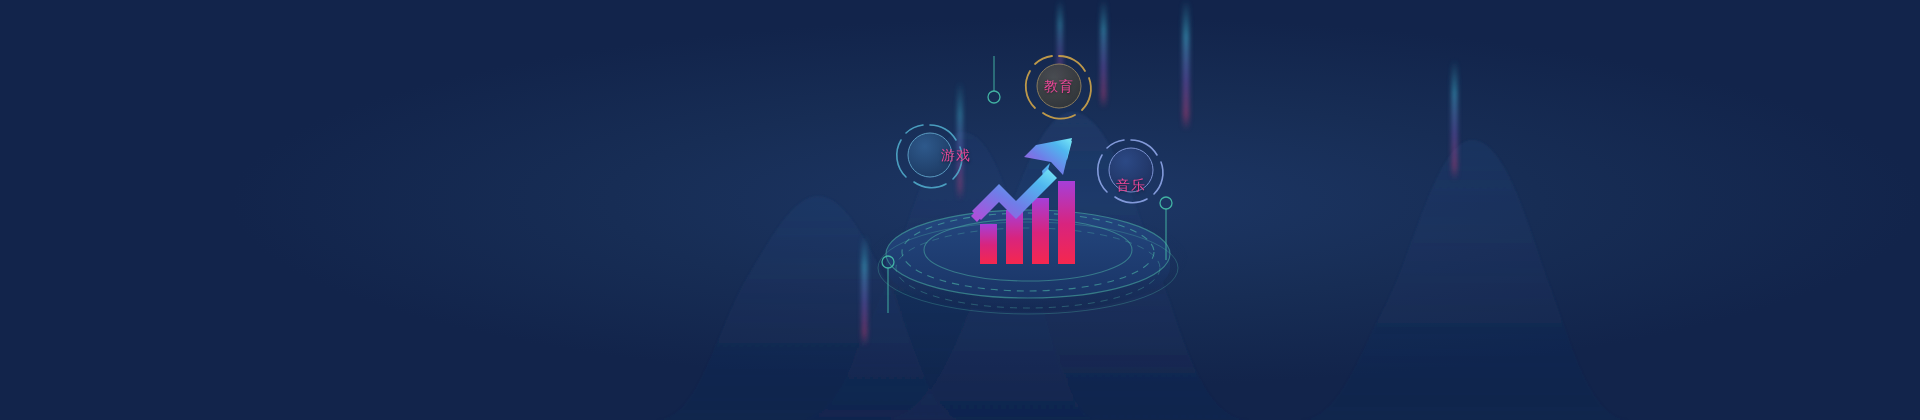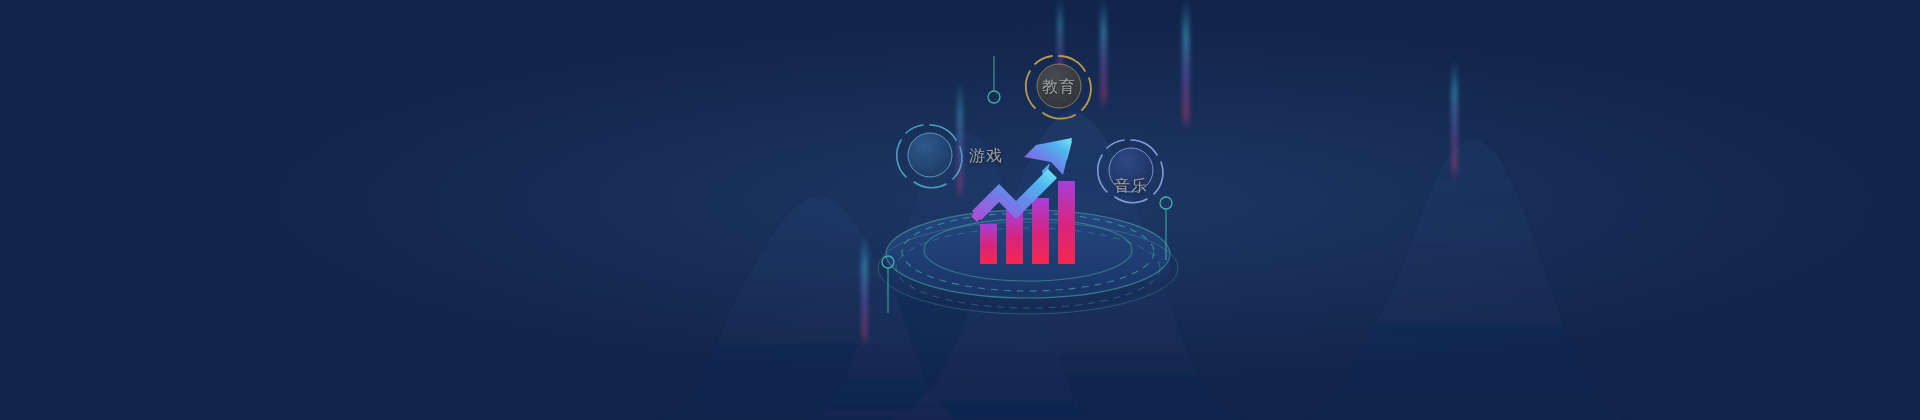--- a/index.html
+++ b/index.html
@@ -3,21 +3,21 @@
 <meta charset="utf-8">
 <style>
   html,body{margin:0;padding:0;background:#0e1c38;}
   #stage{
     position:relative;width:1920px;height:420px;overflow:hidden;
     font-family:"Liberation Sans","DejaVu Sans",sans-serif;
     background:#12244b;
   }
   #stage svg.layer{position:absolute;left:0;top:0;width:1920px;height:420px;display:block;}
   .badge-label{
-    position:absolute;color:#a3a3a3;font-size:16px;letter-spacing:1px;
+    position:absolute;color:#ec4899;font-size:14px;letter-spacing:1px;
     font-family:Liberation Mono, monospace;
     transform:translate(-50%,-50%);white-space:nowrap;pointer-events:none;
     text-shadow:0 1px 3px rgba(0,0,0,.55);
   }
   .hit{position:absolute;transform:translate(-50%,-50%);border-radius:50%;}
 </style>
 </head>
 <body>
 
 <div id="stage">
@@ -196,21 +196,21 @@
         <path d="M1131,140 a30,30 0 0,1 26,15"></path>
         <path d="M1161,162 a30,30 0 0,1 -7,32"></path>
         <path d="M1147,199 a30,30 0 0,1 -32,-2"></path>
         <path d="M1107,192 a30,30 0 0,1 -5,-37"></path>
         <path d="M1107,148 a30,30 0 0,1 17,-8"></path>
       </g>
       <circle cx="1131" cy="170" r="22" fill="url(#gDiscMusic)" stroke="#7f96d6" stroke-width="1" opacity=".98"></circle>
     </g>
   </svg>
 
-  <div class="badge-label" style="left:986px;top:156px;">游戏</div>
+  <div class="badge-label" style="left:956px;top:156px;">游戏</div>
   <div class="badge-label" style="left:1059px;top:87px;">教育</div>
   <div class="badge-label" style="left:1131px;top:186px;">音乐</div>
 
   <div class="hit" style="left:930px;top:155px;width:60px;height:60px;"></div>
   <div class="hit" style="left:1059px;top:86px;width:60px;height:60px;"></div>
   <div class="hit" style="left:1131px;top:170px;width:60px;height:60px;"></div>
 
 </div>
 
 </body></html>

